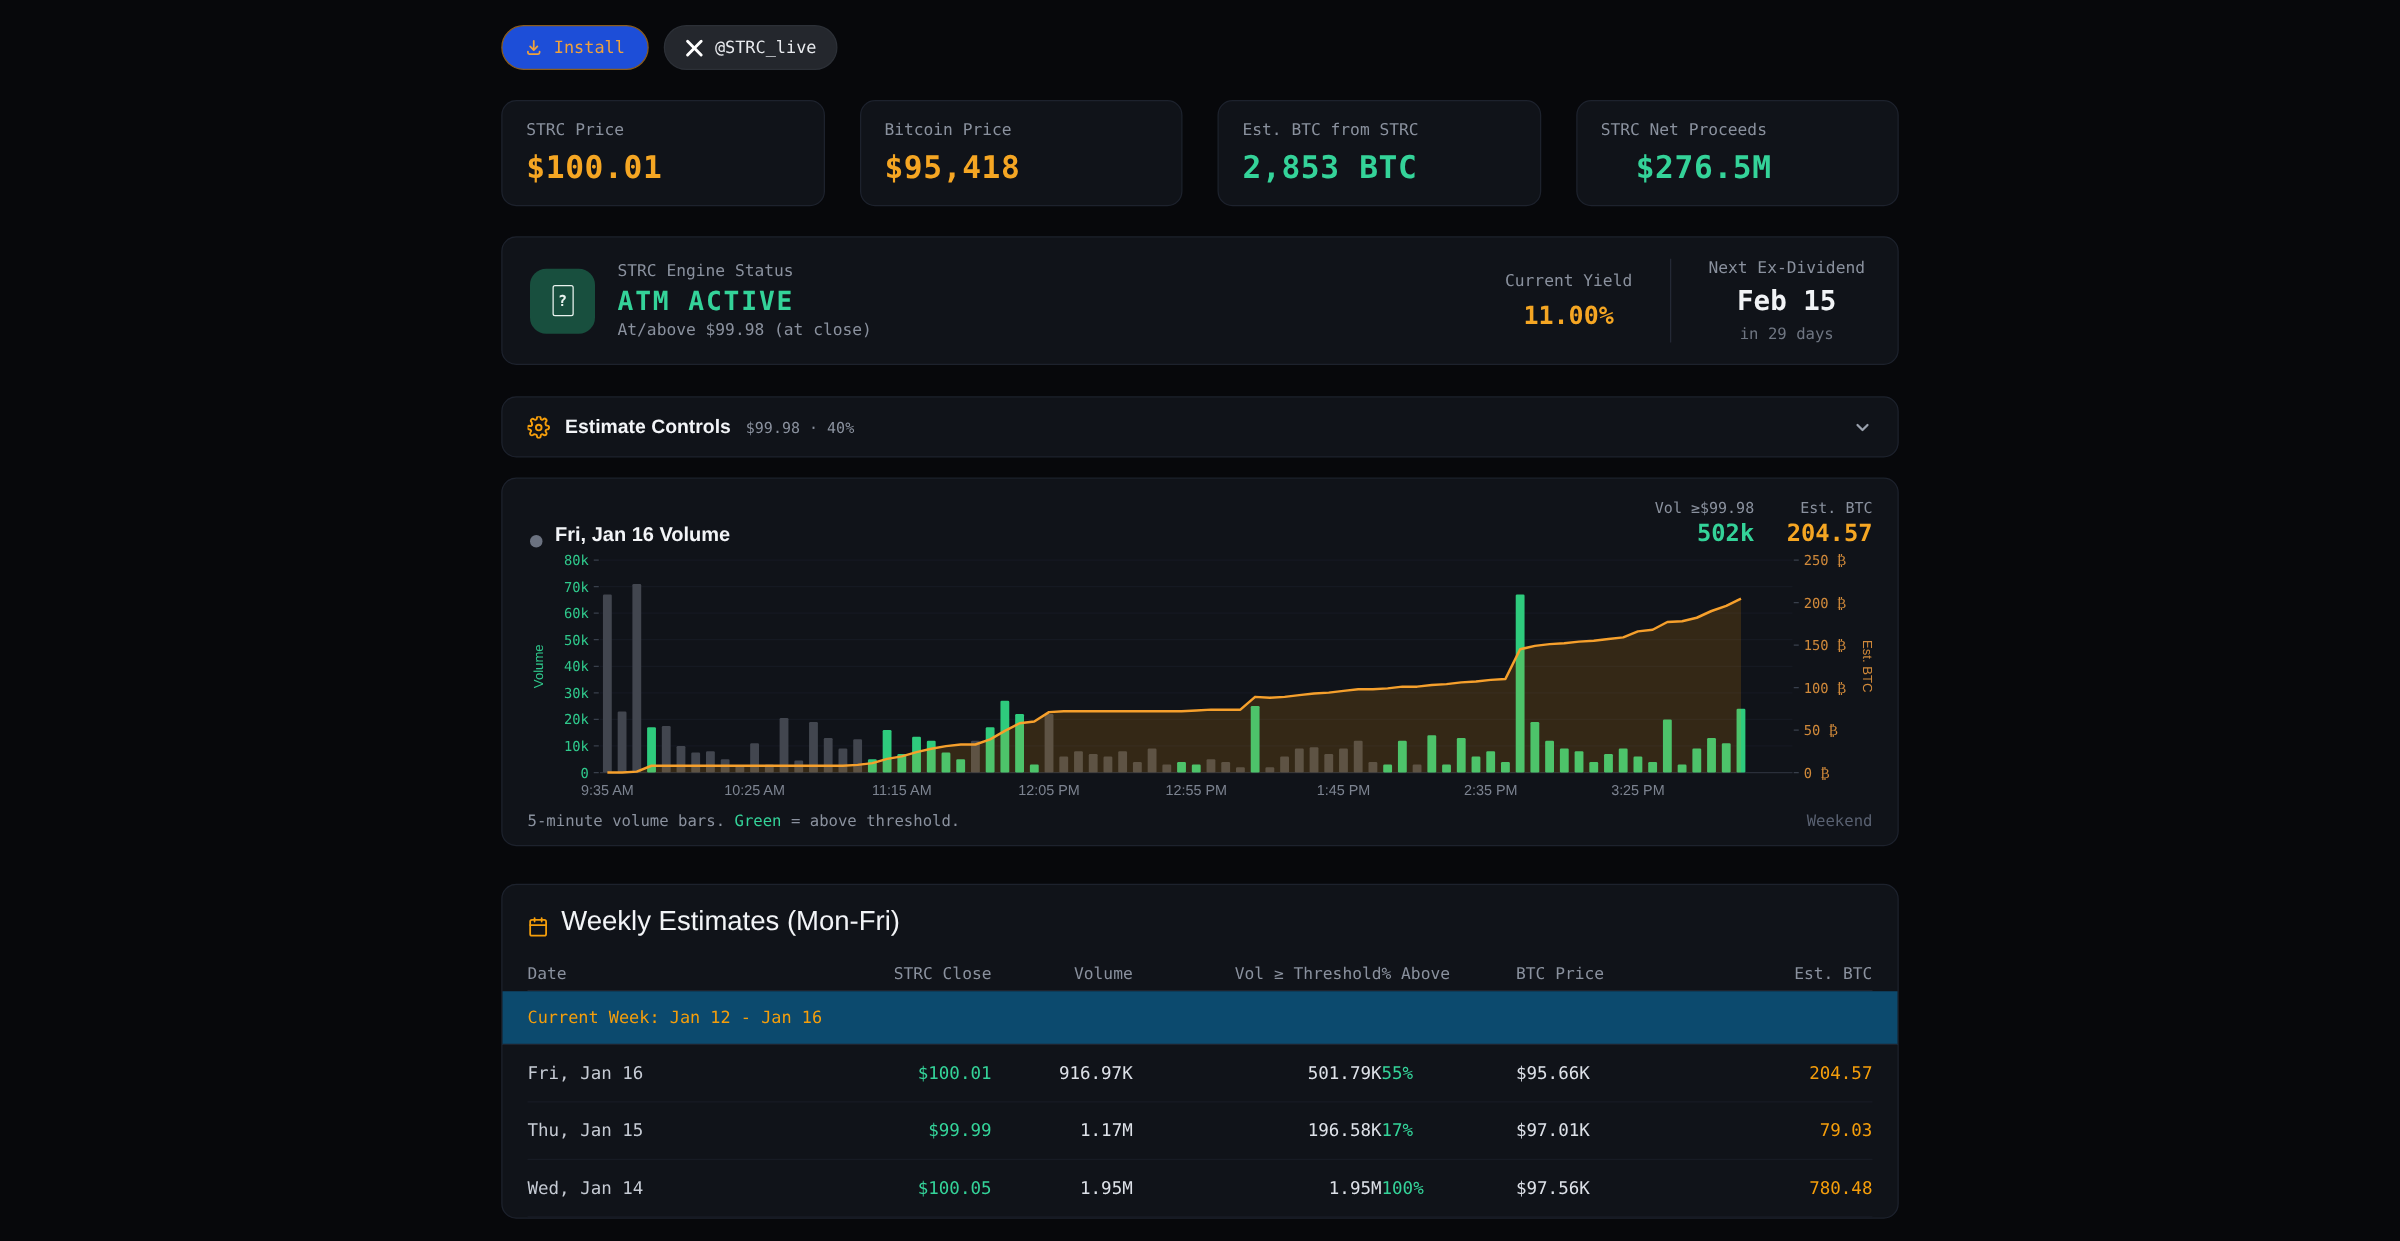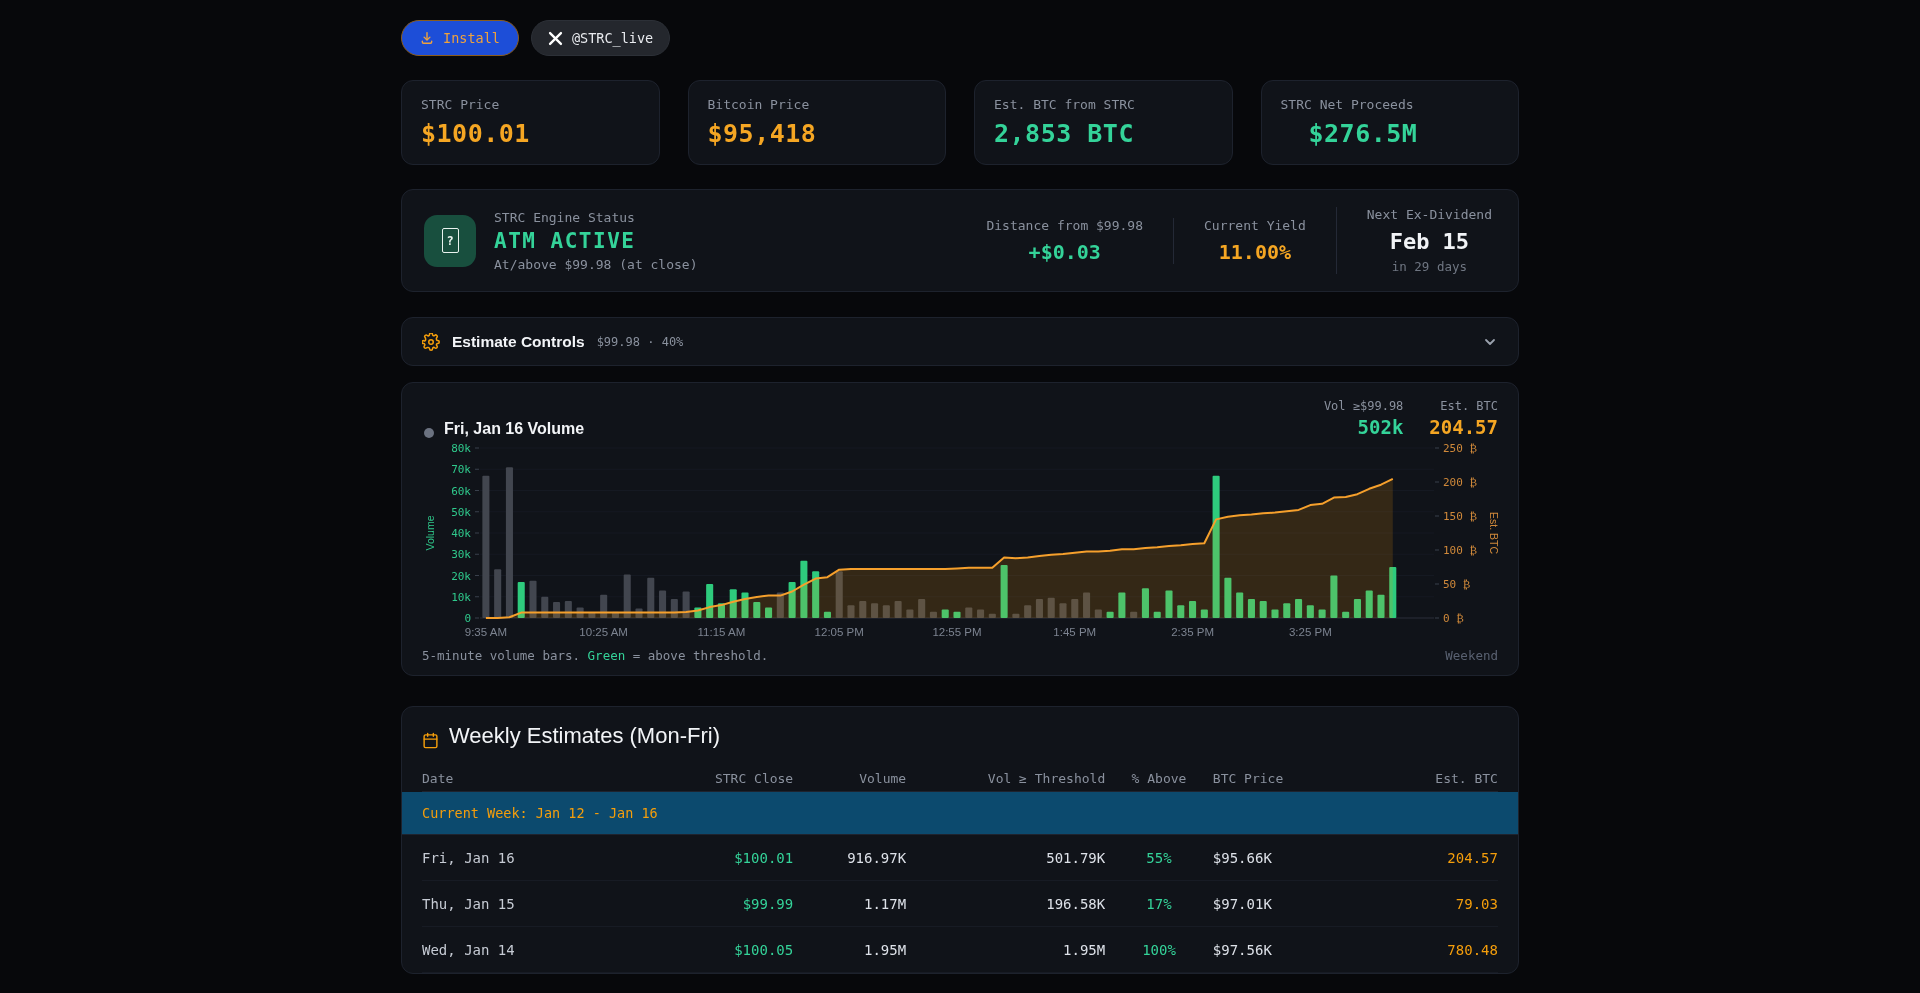--- a/index.html
+++ b/index.html
@@ -80,21 +80,21 @@
   .trow { display:flex; align-items:center; font-family:"DejaVu Sans Mono",monospace; }
   .thead { color:#8a919e; font-size:13px; padding:10px 0 5px; border-bottom:1px solid #1e232e; }
   .section-row { color:#f59e0b; font-size:13.5px; padding:13px 20px; border-bottom:1px solid #1e232e;
                  background:#0c4a6e; margin:0 -20px; }
   .data-row { font-size:14px; color:#dde1e8; height:46px; border-bottom:1px solid #171b24; }
   .cell { white-space:nowrap; }
   .c0 { width:20%;   text-align:left;  color:#c6cbd4; }
   .c1 { width:14.5%; text-align:right; color:#34d399; }
   .c2 { width:10.5%; text-align:right; }
   .c3 { width:18.5%; text-align:right; }
-  .c4 { width:10%;   text-align:center; color:#34d399; }
+  .c4 { width:10%;   text-align:left; color:#34d399; }
   .c5 { width:12.5%; text-align:left; }
   .c6 { width:14%;   text-align:right; color:#f59e0b; }
   .thead .cell { color:#8a919e; }
 
   svg.icon { display:block; }
 </style>
 </head>
 <body>
 
 <div class="page">
@@ -148,25 +148,20 @@
   <section class="card engine-card">
     <div class="engine-icon">
       <span class="tofu">?</span>
     </div>
     <div class="engine-main">
       <div class="engine-label">STRC Engine Status</div>
       <div class="engine-status">ATM ACTIVE</div>
       <div class="engine-note">At/above $99.98 (at close)</div>
     </div>
     <div class="engine-metrics" id="engine-metrics">
-    <div class="metric">
-      <div class="metric-label">Distance from $99.98</div>
-      <div class="metric-value" style="color: rgb(52, 211, 153);">+$0.03</div>
-
-    </div>
 
     <div class="metric">
       <div class="metric-label">Current Yield</div>
       <div class="metric-value" style="color: rgb(245, 166, 35);">11.00%</div>
 
     </div>
 
     <div class="metric">
       <div class="metric-label">Next Ex-Dividend</div>
       <div class="metric-value" style="color: rgb(241, 243, 246); font-size: 22px;">Feb 15</div>

